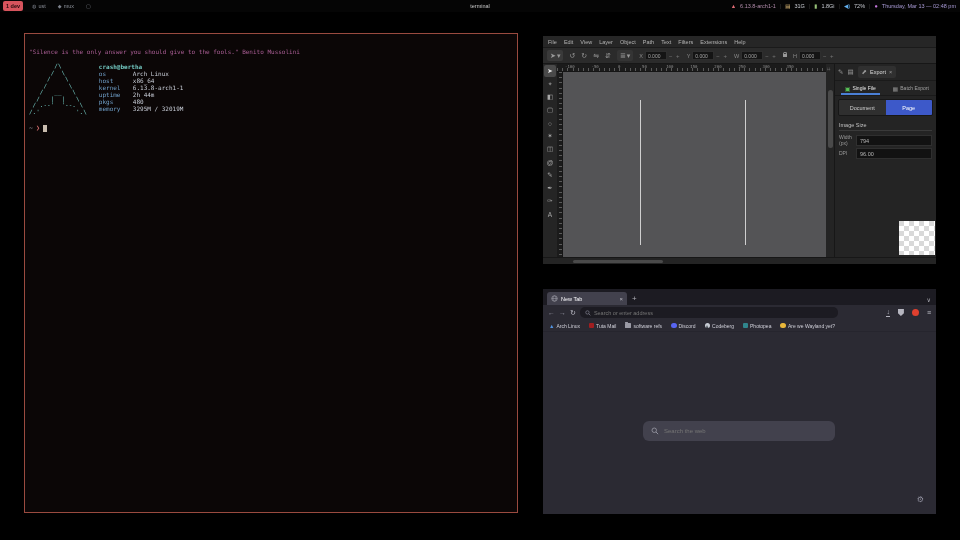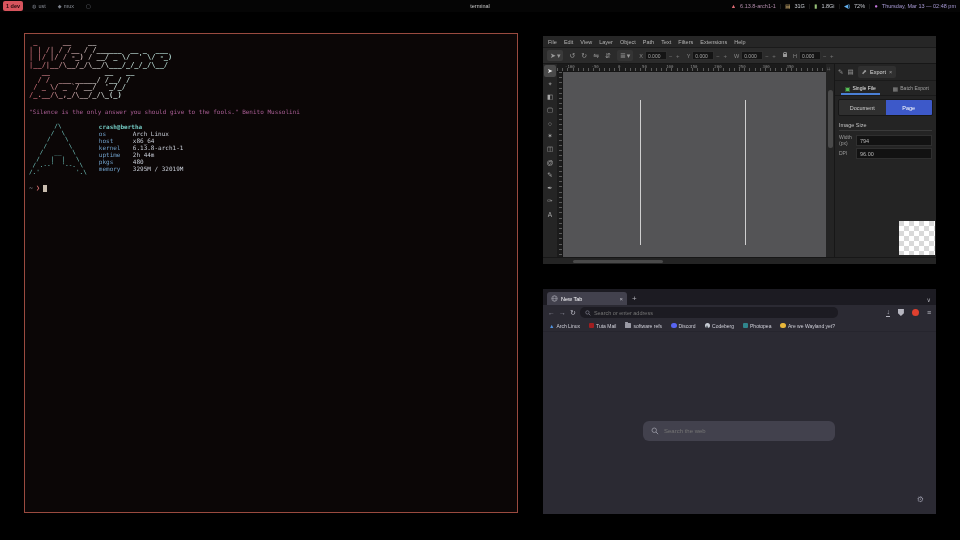--- a/index.html
+++ b/index.html
@@ -192,28 +192,20 @@
     <span class="sep">|</span>
     <span class="si i-vol">◀)</span>
     <span class="t-white">72%</span>
     <span class="sep">|</span>
     <span class="si i-clock">●</span>
     <span class="t-date">Thursday, Mar 13 — 02:48 pm</span>
   </div>
 </div>
 
 <div class="term">
-  <pre class="art"> _      __    __
-| | /| / /__ / /______  __ _  ___
-| |/ |/ / -_) / __/ _ \/  ' \/ -_)
-|__/|__/\__/_/\__/\___/_/_/_/\__/
-   __             __   __
-  / /  ___ _____/ /__/ /
- / _ \/ _ `/ __/  '_/_/
-/_.__/\_,_/\__/_/\_(_)</pre>
   <div class="quote">"Silence is the only answer you should give to the fools."  Benito Mussolini</div>
   <div class="fetch">
     <pre class="logo">       /\
       /  \
      /    \
     /      \
    /   __   \
   /   |  |   \
  / .--'  '--. \
 /.'          '.\</pre>

